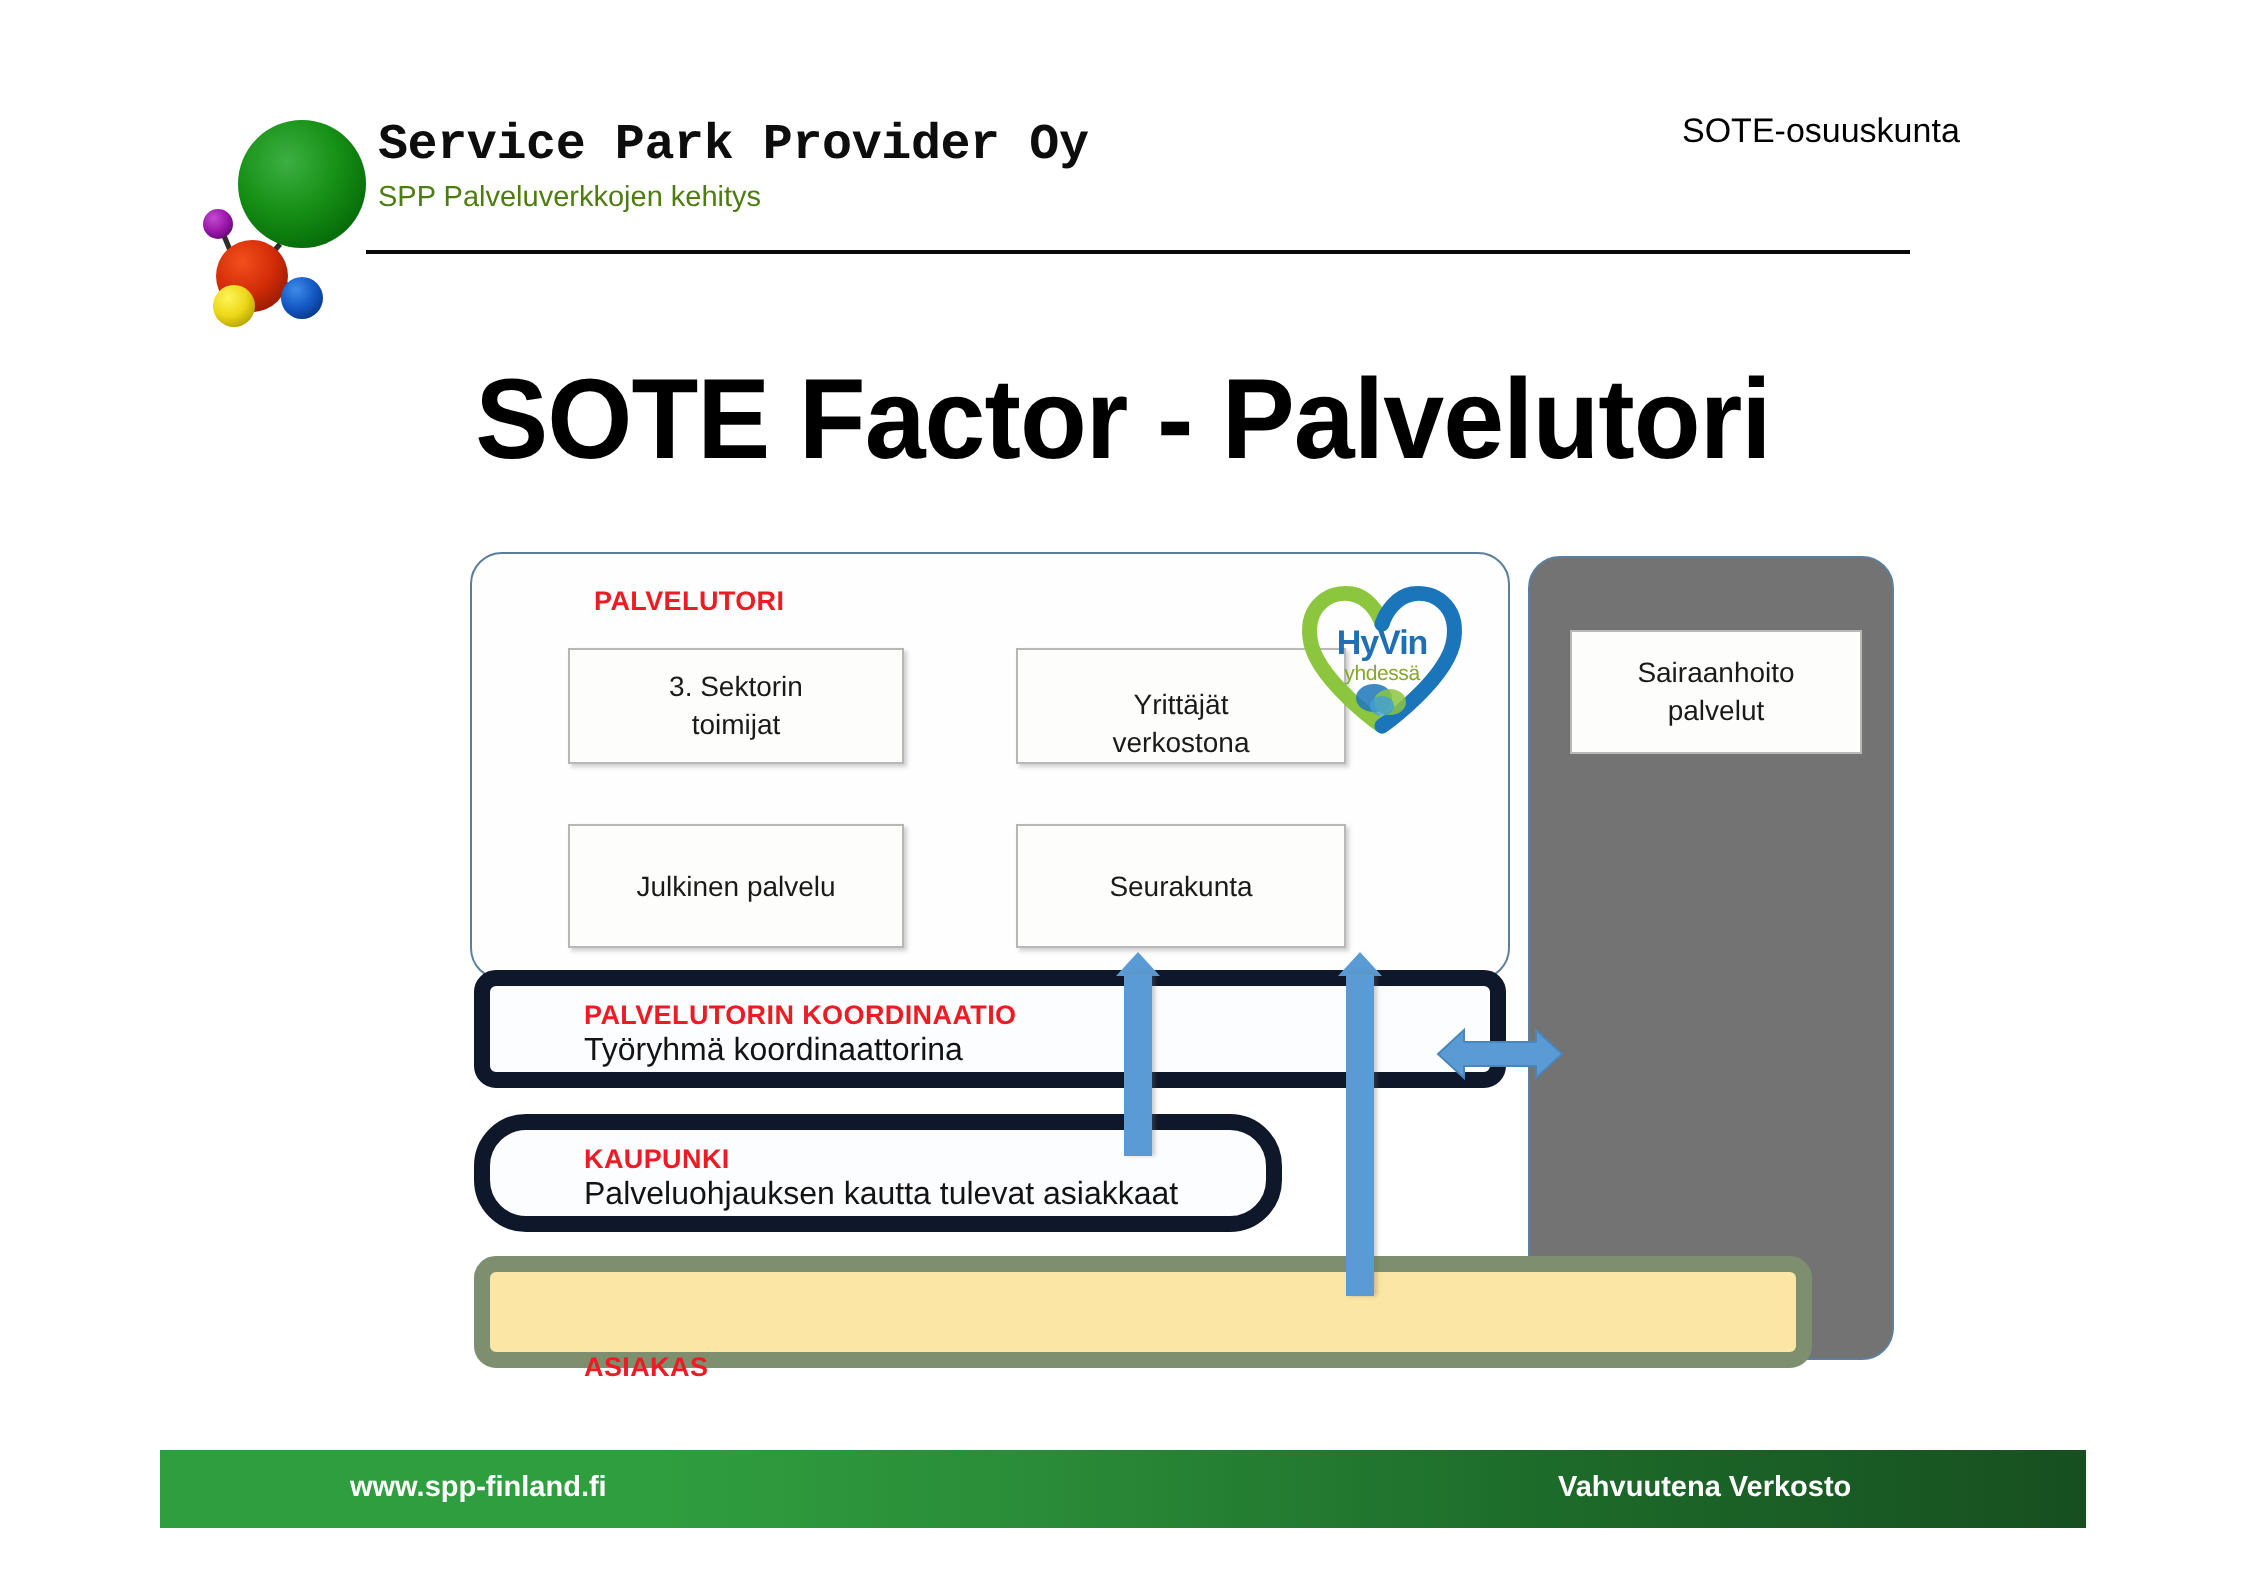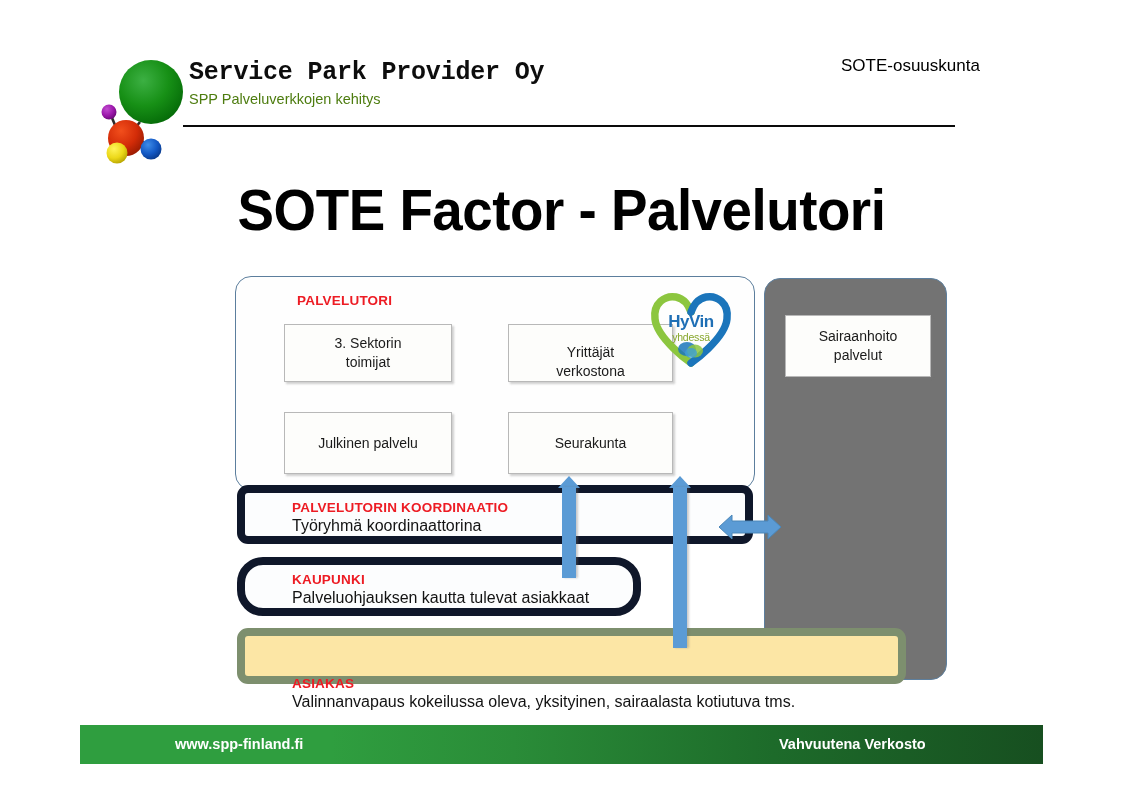--- a/index.html
+++ b/index.html
@@ -234,21 +234,20 @@
       <div class="band-body">Työryhmä koordinaattorina</div>
     </div>
 
     <div class="band" style="left:2px; top:285px; width:404px; height:59px;border-radius:26px;">
       <div class="sect-label" style="position:static;">KAUPUNKI</div>
       <div class="band-body">Palveluohjauksen kautta tulevat asiakkaat</div>
     </div>
 
     <div class="band yellow" style="left:2px; top:356px; width:669px; height:56px;">
       <div class="sect-label" style="position:static;margin-top:33px;">ASIAKAS</div>
-      <div class="band-body">Valinnanvapaus kokeilussa oleva, yksityinen, sairaalasta kotiutuva tms.</div>
     </div>
 
     <div class="arrow-up" style="left:323px; top:204px; height:102px;">
       <div class="head"></div>
       <div class="shaft"></div>
     </div>
 
     <div class="arrow-up" style="left:434px; top:204px; height:172px;">
       <div class="head"></div>
       <div class="shaft"></div>

